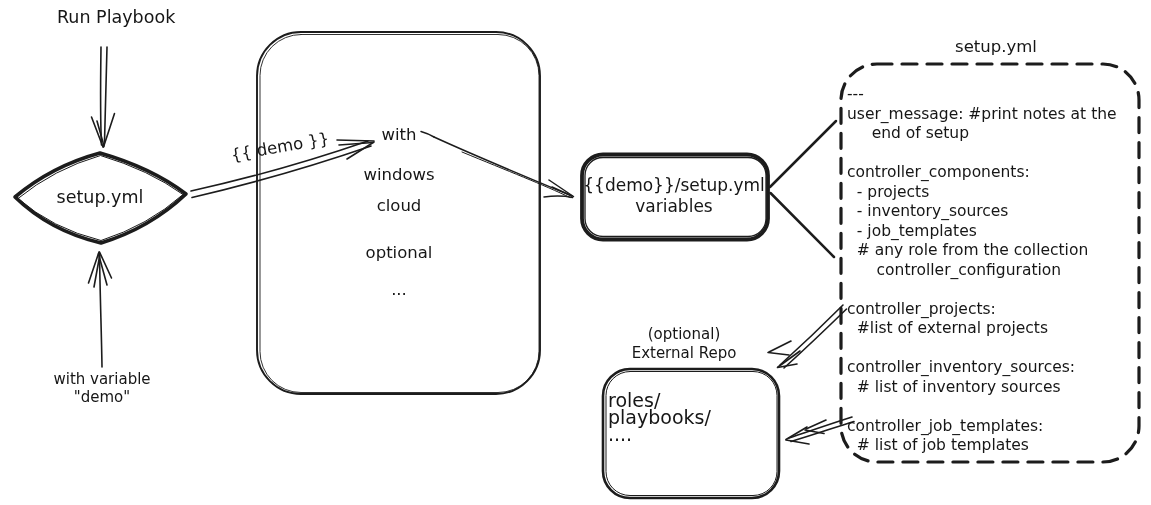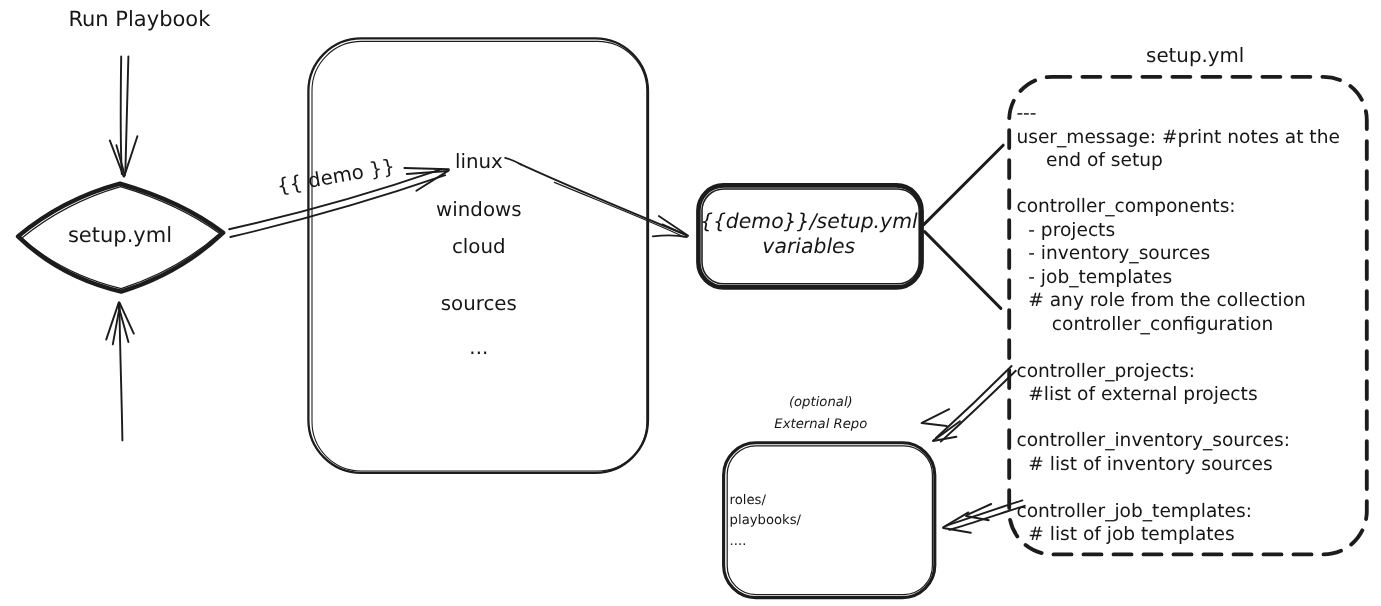--- a/index.html
+++ b/index.html
@@ -13,47 +13,46 @@
     overflow: hidden;
   }
   .canvas svg { position: absolute; left: 0; top: 0; }
   .label {
     position: absolute;
     white-space: pre;
     line-height: 1.2;
   }
   .center { transform: translateX(-50%); text-align: center; }
   .title-lg { font-size: 17.5px; }
-  .txt-md { font-size: 11px; font-style: italic; }
+  .txt-md { font-size: 15px; }
   .yaml {
     position: absolute;
     left: 847px;
     top: 85px;
     font-size: 15.5px;
     line-height: 19.5px;
     white-space: pre;
   }
   .ext-content {
     position: absolute;
     left: 608px;
-    top: 408px;
-    font-size: 11px;
+    top: 392px;
+    font-size: 19px;
     line-height: 17px;
     white-space: pre;
   }
   .vars-label {
     position: absolute;
     left: 674px;
     top: 175px;
     transform: translateX(-50%);
     text-align: center;
     font-size: 17px;
     line-height: 21px;
     white-space: pre;
-    font-style: italic;
   }
   .demo-label {
     position: absolute;
     left: 231px;
     top: 146px;
     font-size: 16.5px;
     transform: rotate(-10deg);
     transform-origin: left center;
     white-space: pre;
   }
@@ -155,24 +154,24 @@
 
   <div class="label title-lg" style="left:57px; top:7px;">Run Playbook</div>
 
 
   <div class="label center" style="left:996px; top:37px; font-size:16.5px;">setup.yml</div>
 
   <div class="label title-lg center" style="left:100px; top:187px;">setup.yml</div>
 
   <div class="demo-label">{{ demo }}</div>
 
-  <div class="repo-item" style="top:125px;">linux</div>
+  <div class="repo-item" style="top:125px;">with</div>
   <div class="repo-item" style="top:165px;">windows</div>
   <div class="repo-item" style="top:196px;">cloud</div>
-  <div class="repo-item" style="top:243px;">sources</div>
+  <div class="repo-item" style="top:243px;">optional</div>
   <div class="repo-item" style="top:280px;">...</div>
 
   <div class="vars-label">{{demo}}/setup.yml
 variables</div>
 
   <div class="yaml">---
 user_message: #print notes at the
      end of setup
 
 controller_components:
@@ -184,20 +183,22 @@
 
 controller_projects:
   #list of external projects
 
 controller_inventory_sources:
   # list of inventory sources
 
 controller_job_templates:
   # list of job templates</div>
 
+  <div class="label txt-md center" style="left:102px; top:370px; line-height:18px;">with variable
+"demo"</div>
 
   <div class="label txt-md center" style="left:684px; top:325px; line-height:19px;">(optional)
 External Repo</div>
 
   <div class="ext-content">roles/
 playbooks/
 ....</div>
 
 </div>
 

